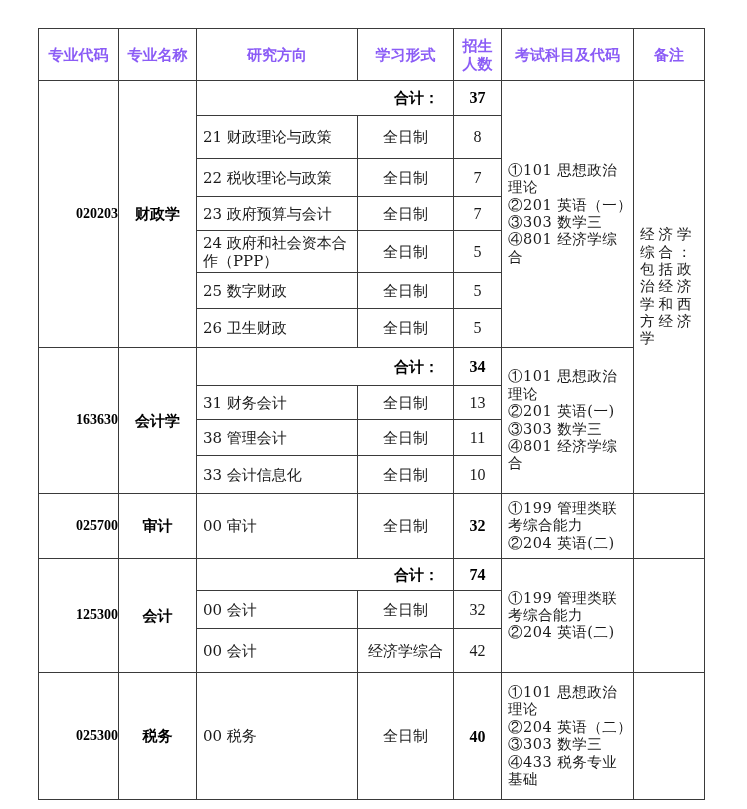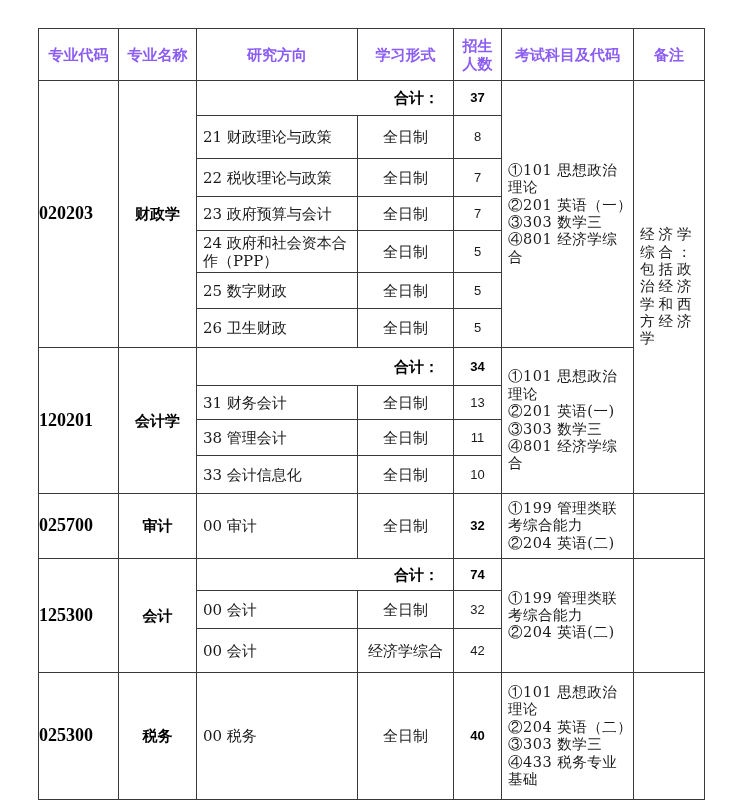--- a/index.html
+++ b/index.html
@@ -12,25 +12,25 @@
     font-size: 15px; color: #1a1a1a;
   }
   table.main td, table.main th {
     border: 1.5px solid #3a3a3a; padding: 0; vertical-align: middle;
     line-height: 1.2;
   }
   th {
     font-family: "DejaVu Sans", "Liberation Sans", sans-serif;
     font-weight: bold; font-size: 15px; color: #8b5cf6; text-align: center;
   }
-  .code { text-align: left; font-weight: bold; font-family: "Liberation Serif", serif; font-size: 18px; color: #000; }
+  .code { text-align: right; font-weight: bold; font-family: "Liberation Serif", serif; font-size: 14px; color: #000; }
   .name { text-align: center; font-weight: bold; font-family: "DejaVu Sans", "Liberation Sans", sans-serif; font-size: 15px; color: #000; }
   .dir { text-align: left; padding-left: 6px !important; font-size: 15px; }
   .mode { text-align: center; font-size: 15px; }
-  .num { text-align: center; font-family: Liberation Sans, sans-serif; font-size: 13px; }
+  .num { text-align: center; font-family: Liberation Serif, serif; font-size: 16px; }
   .num.bold { font-weight: bold; color: #000; }
   .total-label { text-align: right; padding-right: 14px !important; font-weight: bold; font-family: "DejaVu Sans", "Liberation Sans", sans-serif; font-size: 15px; color: #000; }
   .exam { text-align: left; padding: 6px 6px !important; font-size: 14.5px; line-height: 21px; letter-spacing: 0.5px; }
   .exam div { white-space: nowrap; }
   .note { text-align: left; vertical-align: middle; padding: 0 6px !important; font-size: 14.5px; line-height: 21px; letter-spacing: 4px; word-break: break-all; }
   .note span { display: block; width: 58px; }
 </style>
 </head>
 <body>
 
@@ -100,21 +100,21 @@
     <td class="mode">全日制</td>
     <td class="num">5</td>
   </tr>
   <tr style="height:39px">
     <td class="dir">26 卫生财政</td>
     <td class="mode">全日制</td>
     <td class="num">5</td>
   </tr>
 
   <tr style="height:38px">
-    <td rowspan="4" class="code">120201</td>
+    <td rowspan="4" class="code">163630</td>
     <td rowspan="4" class="name">会计学</td>
     <td colspan="2" class="total-label">合计：</td>
     <td class="num bold">34</td>
     <td rowspan="4" class="exam">
       <div>①101 思想政治</div>
       <div>理论</div>
       <div>②201 英语(一)</div>
       <div>③303 数学三</div>
       <div>④801 经济学综</div>
       <div>合</div>

